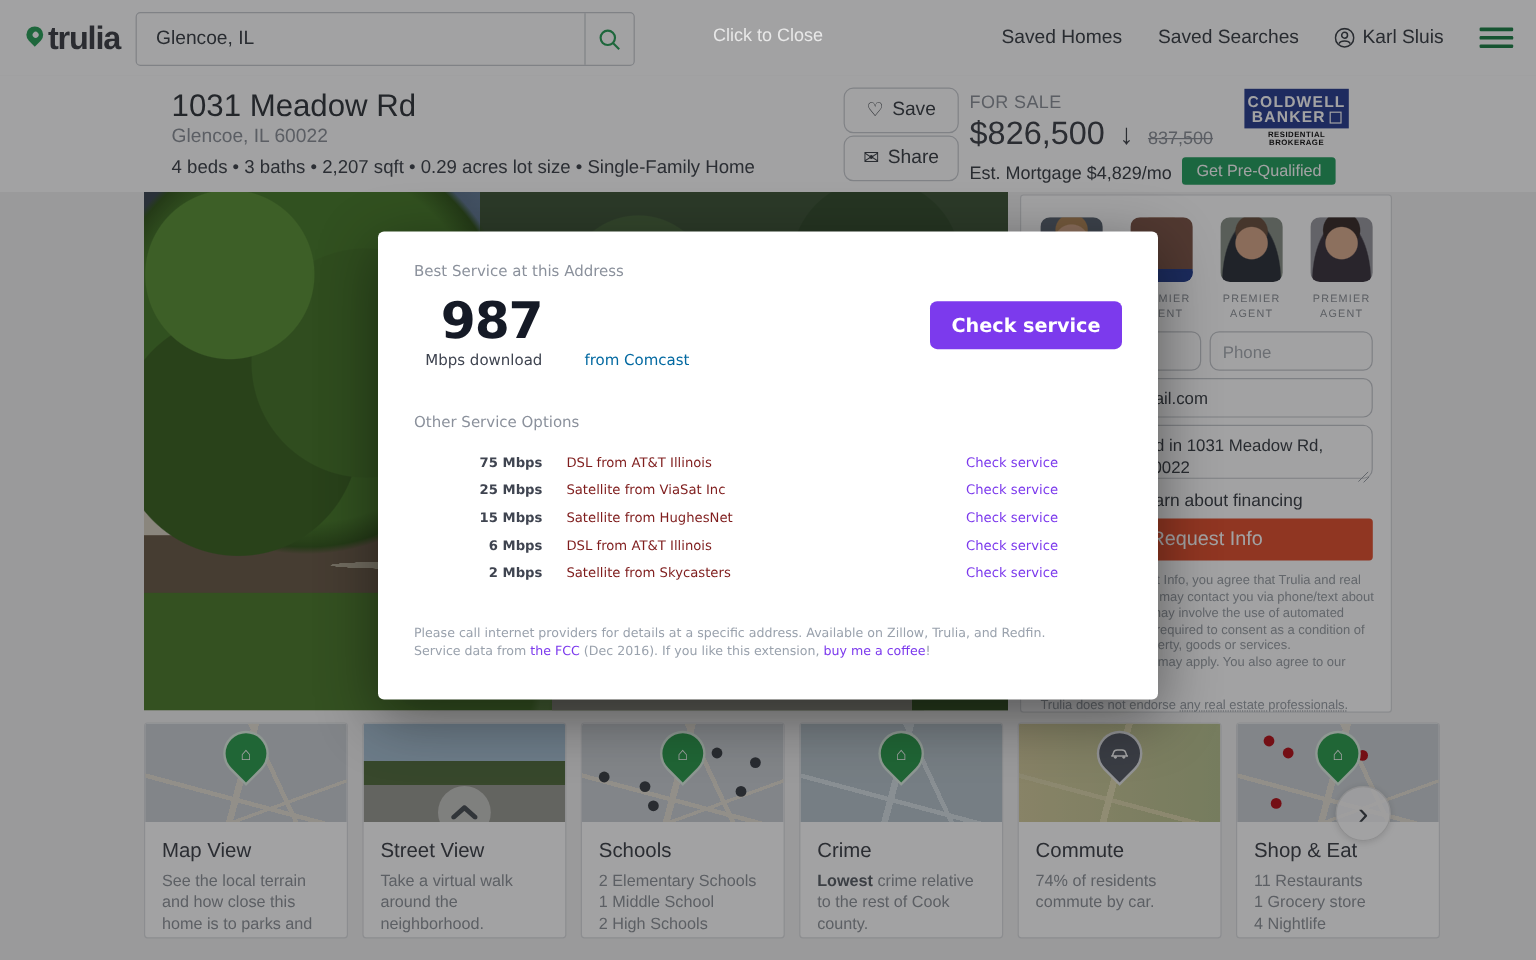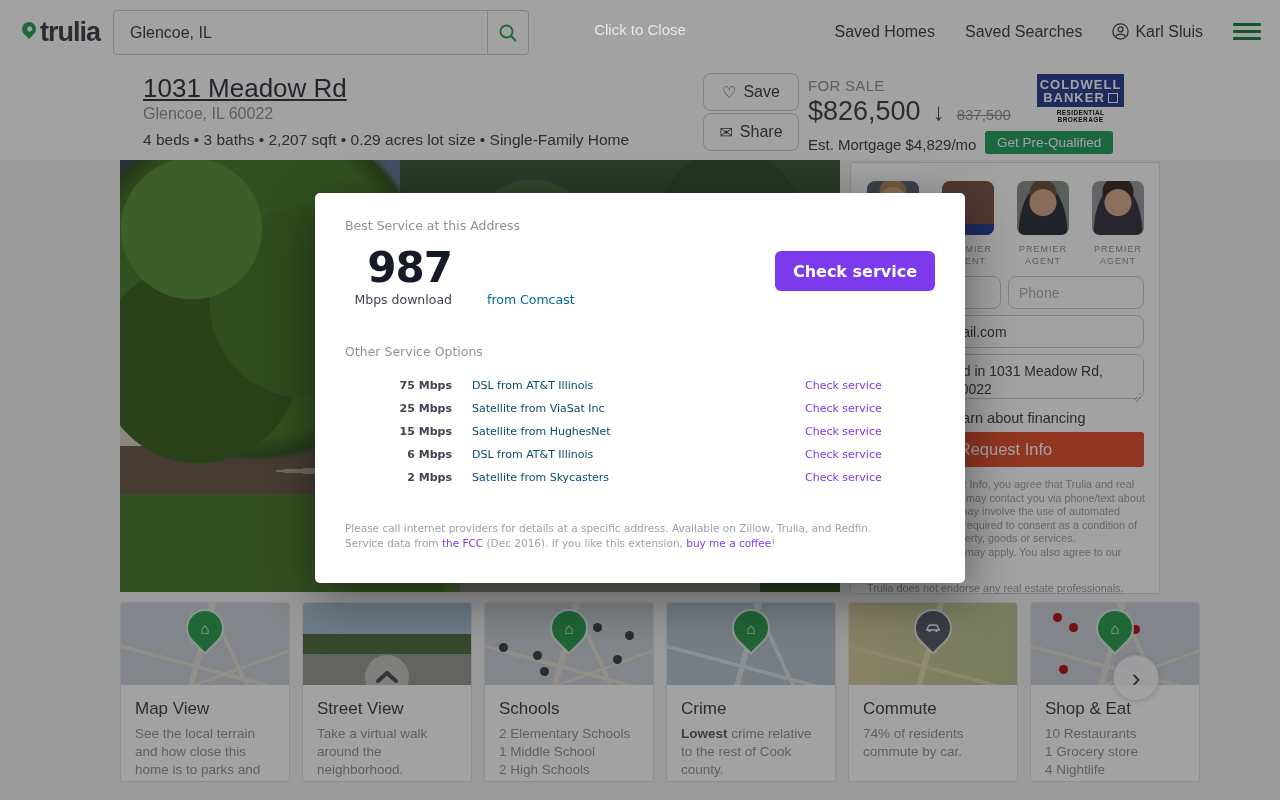--- a/index.html
+++ b/index.html
@@ -20,21 +20,21 @@
                    font:16px "Liberation Sans",sans-serif;color:#3c4147;}
   .search-btn{width:40px;border-left:1px solid #c9ccd0;display:flex;align-items:center;justify-content:center;cursor:pointer;}
   .nav-right{right:19px;top:0;height:63px;display:flex;align-items:center;gap:30px;}
   .nav-link{font-size:16px;color:#3c4147;cursor:pointer;white-space:nowrap;}
   .user{display:flex;align-items:center;gap:6px;}
   .burger{display:flex;flex-direction:column;gap:4px;cursor:pointer;}
   .burger div{width:28px;height:3px;background:#1d8147;border-radius:1px;}
 
   
   .prophead{left:0;top:63px;width:1280px;height:97px;background:#fff;}
-  .addr{left:143px;top:10px;font-size:26px;font-weight:500;color:#33373d;text-decoration:underline;}
+  .addr{left:143px;top:10px;font-size:26px;font-weight:500;color:#33373d;}
   .city{left:143px;top:42px;font-size:16px;color:#8d9299;}
   .details{left:143px;top:68px;font-size:15.5px;color:#40454c;}
   .side-btn{left:703px;width:94px;height:36px;border:1px solid #c9ccd0;border-radius:8px;background:#fff;
             display:flex;align-items:center;justify-content:center;gap:7px;font-size:16px;color:#3c4147;cursor:pointer;}
   .forsale{left:808px;top:14px;font-size:15px;color:#8d9299;letter-spacing:.3px;}
   .pricerow{left:808px;top:33px;display:flex;align-items:baseline;gap:12px;}
   .price{font-size:27px;font-weight:500;color:#3f434a;}
   .price-arrow{font-size:24px;color:#3f434a;}
   .oldprice{font-size:15px;color:#8d9299;text-decoration:line-through;}
   .mortgage{left:808px;top:73px;font-size:15px;color:#3c4147;}
@@ -156,21 +156,21 @@
   .m-label{position:absolute;left:30px;font-size:12.5px;color:#8b919c;}
   .m-speed{position:absolute;top:50px;left:0;width:137px;text-align:right;font-size:42px;font-weight:800;
            letter-spacing:-1px;color:#151a26;}
   .m-type{position:absolute;top:50px;left:158px;font-size:42px;font-weight:800;letter-spacing:-1px;color:#151a26;}
   .m-cap1{position:absolute;top:99px;left:0;width:137px;text-align:right;font-size:12.5px;color:#3f4450;}
   .m-cap2{position:absolute;top:99px;left:172px;font-size:12.5px;color:#0369a1;}
   .m-check{position:absolute;left:460px;top:58px;width:160px;height:40px;background:#7c3aed;color:#fff;
            border:none;border-radius:6px;font:bold 16px "DejaVu Sans",sans-serif;cursor:pointer;}
   .m-row{position:absolute;left:0;width:650px;height:18px;font-size:11px;}
   .m-row .spd{position:absolute;left:0;width:137px;text-align:right;font-weight:bold;color:#3f4450;}
-  .m-row .dsc{position:absolute;left:157px;color:#0c4a6e;}
+  .m-row .dsc{position:absolute;left:157px;color:#7f1d1d;}
   .m-row .lnk{position:absolute;left:490px;color:#7c3aed;cursor:pointer;text-decoration:none;}
   .m-foot{position:absolute;left:30px;width:590px;font-size:10.5px;line-height:15px;color:#9aa2ad;}
   .m-foot a{color:#7c3aed;text-decoration:none;cursor:pointer;}
 </style>
 </head>
 <body>
 
 <div id="app">
 
   <div class="abs topbar">
@@ -352,21 +352,21 @@
     <div class="card-img">
       <div class="dot dot-red" style="left:22px;top:10px;"></div>
       <div class="dot dot-red" style="left:38px;top:20px;"></div>
       <div class="dot dot-red" style="left:100px;top:22px;"></div>
       <div class="dot dot-red" style="left:28px;top:62px;"></div>
       <div class="pin">
           <span>⌂</span>
         </div>
     </div>
     <div class="card-title">Shop &amp; Eat</div>
-    <div class="card-body">10 Restaurants</div>
+    <div class="card-body">11 Restaurants</div>
     <div class="card-body">1 Grocery store</div>
     <div class="card-body">4 Nightlife</div>
   </div>
 
   <div class="abs next-btn">›</div>
 
   <div class="abs dim"></div>
   <div class="abs close-hint">Click to Close</div>
 
   <div class="abs modal">

